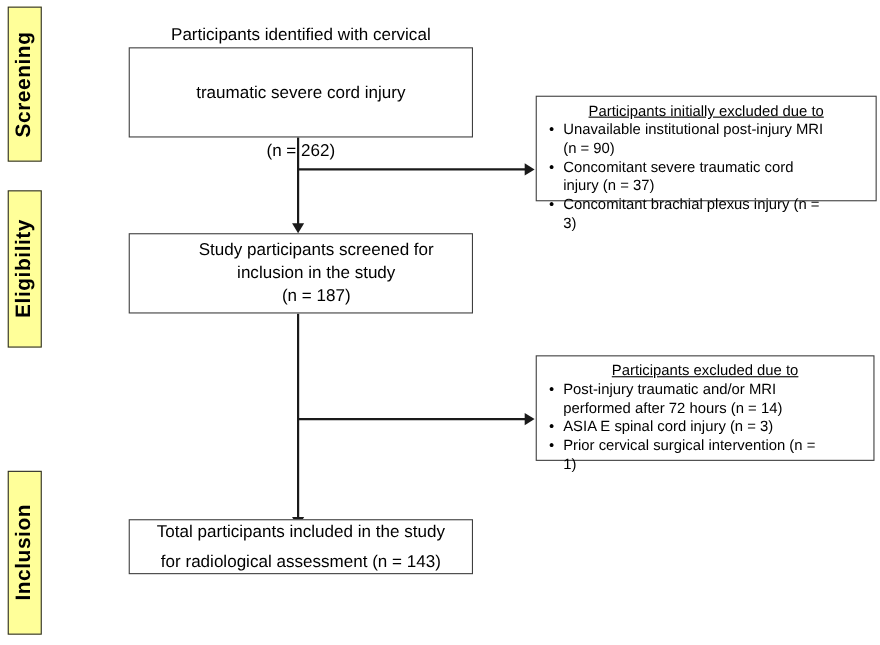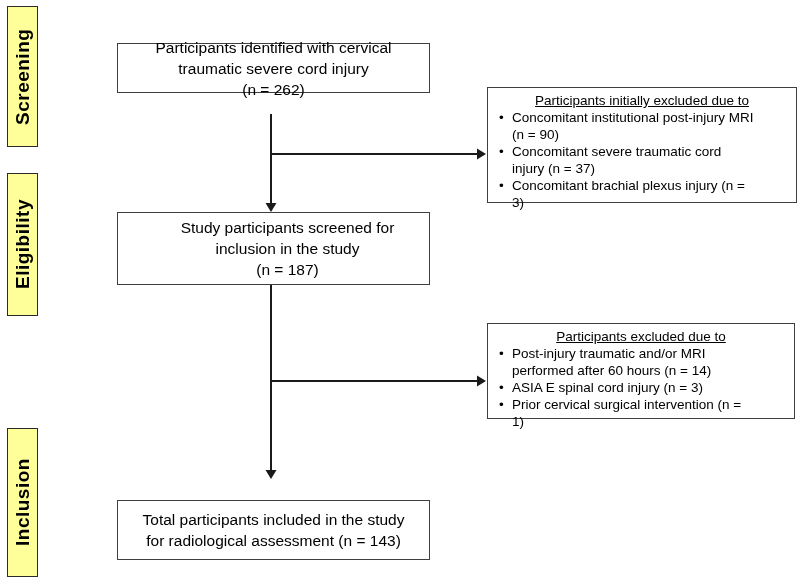--- a/index.html
+++ b/index.html
@@ -58,35 +58,35 @@
     background: #fff;
     border: 1.6px solid var(--box-border);
     display: flex;
     flex-direction: column;
     align-items: center;
     justify-content: center;
     text-align: center;
     font-size: 15.5px;
     line-height: 21px;
   }
-  .flow-box-1 { top: 43px;  height: 50px; }
+  .flow-box-1 { top: 43px;  height: 82px; gap: 32px; }
   .flow-box-2 { top: 212px; height: 73px; padding-left: 28px; }
-  .flow-box-3 { top: 500px; height: 60px; }
+  .flow-box-3 { top: 472px; height: 50px; justify-content: space-between; }
   .flow-line { display: block; white-space: nowrap; }
 
   
   .side-box {
     position: absolute;
     background: #fff;
     border: 1.6px solid var(--box-border);
     font-size: 13.5px;
     line-height: 17px;
     padding-top: 4px;
   }
-  .side-box-1 { left: 487px; top: 87px;  width: 310px; height: 116px; }
+  .side-box-1 { left: 487px; top: 87px;  width: 310px; height: 96px; }
   .side-box-2 { left: 487px; top: 323px; width: 308px; height: 96px; }
 
   .side-title {
     text-align: center;
     text-decoration: underline;
     white-space: nowrap;
   }
   .bullet-item { display: flex; align-items: flex-start; }
   .bullet {
     flex: 0 0 24px;
@@ -135,21 +135,21 @@
   <div class="flow-box flow-box-3">
     <span class="flow-line">Total participants included in the study</span>
     <span class="flow-line">for radiological assessment (n = 143)</span>
   </div>
 
   <div class="side-box side-box-1">
     <div class="side-title">Participants initially excluded due to</div>
     <div class="bullet-item">
       <span class="bullet">•</span>
       <span class="item-text">
-        <span class="item-line">Concomitant institutional post-injury MRI</span>
+        <span class="item-line">Unavailable institutional post-injury MRI</span>
         <span class="item-line">(n = 90)</span>
       </span>
     </div>
     <div class="bullet-item">
       <span class="bullet">•</span>
       <span class="item-text">
         <span class="item-line">Concomitant severe traumatic cord</span>
         <span class="item-line">injury (n = 37)</span>
       </span>
     </div>
@@ -161,21 +161,21 @@
       </span>
     </div>
   </div>
 
   <div class="side-box side-box-2">
     <div class="side-title">Participants excluded due to</div>
     <div class="bullet-item">
       <span class="bullet">•</span>
       <span class="item-text">
         <span class="item-line">Post-injury traumatic and/or MRI</span>
-        <span class="item-line">performed after 60 hours (n = 14)</span>
+        <span class="item-line">performed after 72 hours (n = 14)</span>
       </span>
     </div>
     <div class="bullet-item">
       <span class="bullet">•</span>
       <span class="item-text">
         <span class="item-line">ASIA E spinal cord injury (n = 3)</span>
       </span>
     </div>
     <div class="bullet-item">
       <span class="bullet">•</span>

